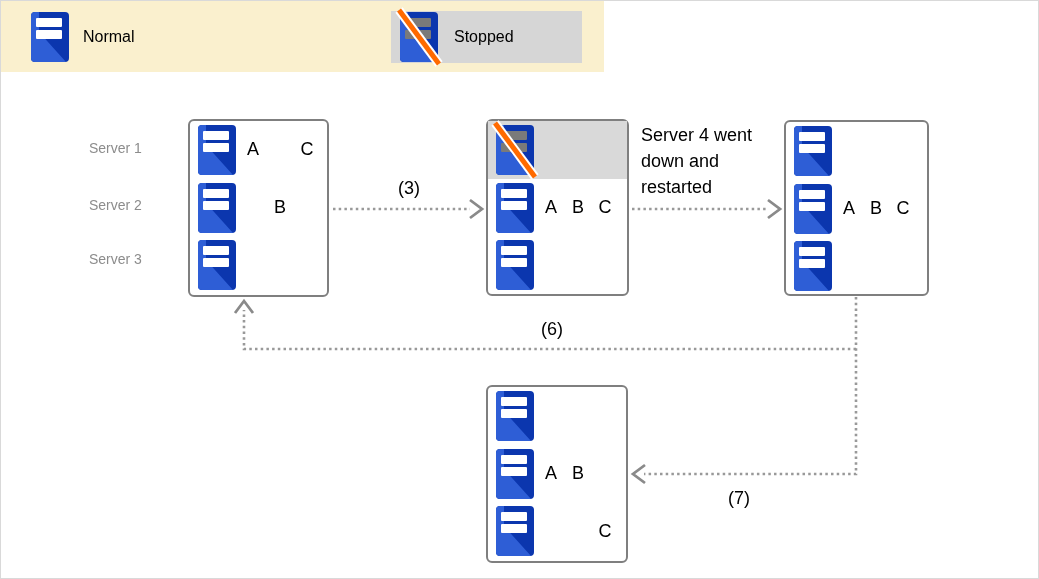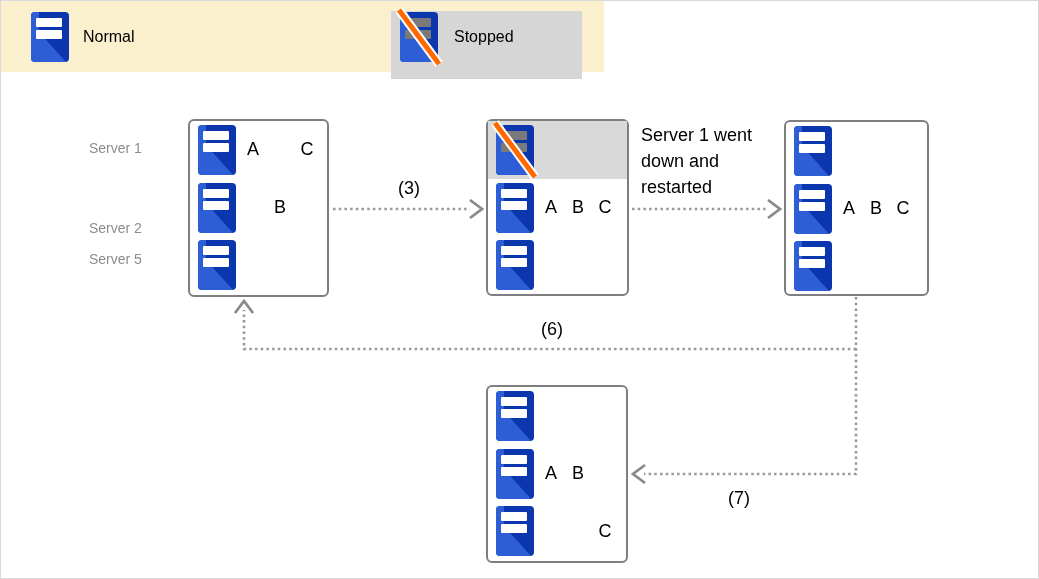--- a/index.html
+++ b/index.html
@@ -6,26 +6,26 @@
   .page{
     position:relative; width:1039px; height:579px; background:#ffffff;
     border:1px solid #d9d9d9; box-sizing:border-box; overflow:hidden;
     font-family:"Liberation Sans", sans-serif; color:#000;
   }
   
   .legend{position:absolute; left:0; top:0; width:603px; height:71px; background:#faf0ce;}
   .legend .icon-slot.lg{position:absolute; left:30px; top:11px;}
   .legend-label{position:absolute; top:0; height:71px; line-height:71px; font-size:16px;}
   .legend-label.normal{left:82px;}
-  .chip{position:absolute; left:390px; top:10px; width:191px; height:68px; background:#d6d6d6;}
+  .chip{position:absolute; left:390px; top:10px; width:191px; height:52px; background:#d6d6d6;}
   .chip .icon-slot{position:absolute; left:9px; top:1px;}
   .chip .legend-label{left:63px; height:52px; line-height:52px;}
   
   .rowlab{position:absolute; left:88px; font-size:14px; color:#8c8c8c; width:90px;}
-  .rowlab.r0{top:139px;} .rowlab.r1{top:196px;margin-top:23px;} .rowlab.r2{top:250px;}
+  .rowlab.r0{top:139px;} .rowlab.r1{top:196px;} .rowlab.r2{top:250px;}
   
   .box{position:absolute; background:#fff; border:2px solid #7f7f7f; border-radius:6px; box-sizing:border-box;}
   .box.b0{left:187px; top:118px; width:141px; height:178px;}
   .box.b1{left:485px; top:118px; width:143px; height:177px;}
   .box.b2{left:783px; top:119px; width:145px; height:176px;}
   .box.b3{left:485px; top:384px; width:142px; height:178px;}
   .srow{position:relative; height:57.8px; display:flex; align-items:center;}
   .srow.hl{background:#d9d9d9;}
   .icon-slot{display:inline-block; width:38px; height:50px; line-height:0;}
   .srow .icon-slot{margin-left:8px;}
@@ -75,21 +75,21 @@
     </g>
             <line x1="-1" y1="-2" x2="39" y2="52" stroke="#ffffff" stroke-width="9"></line>
           <line x1="-1" y1="-2" x2="39" y2="52" stroke="#ff6a00" stroke-width="5"></line>
           </svg></span>
       <span class="legend-label">Stopped</span>
     </div>
   </div>
 
   <div class="rowlab r0">Server 1</div>
   <div class="rowlab r1">Server 2</div>
-  <div class="rowlab r2">Server 5</div>
+  <div class="rowlab r2">Server 3</div>
 
   <div class="box b0">
       <div class="srow">
         <span class="icon-slot"><svg width="38" height="50" viewBox="0 0 38 50" style="overflow:visible">
     <defs>
               <clipPath id="clip3">
                 <rect width="38" height="50" rx="4"></rect>
               </clipPath>
             </defs>
     <g clip-path="url(#clip3)">
@@ -280,21 +280,21 @@
       <rect width="38" height="50" fill="#0b36ae"></rect>
       <polygon points="0,0 8,0 8,20 35,50 0,50" fill="#2e5ed6"></polygon>
       <rect x="5" y="6" width="26" height="9" rx="1" fill="#ffffff"></rect>
       <rect x="5" y="18" width="26" height="9" rx="1" fill="#ffffff"></rect>
     </g>
           </svg></span>
         <span class="app c2">C</span>
       </div>
     </div>
 
-  <div class="annotation">Server 1 went
+  <div class="annotation">Server 4 went
 down and
 restarted</div>
 
   <div class="arrowlab a3">(3)</div>
   <div class="arrowlab a6">(6)</div>
   <div class="arrowlab a7">(7)</div>
 
   <svg class="overlay" width="1039" height="579" viewBox="0 0 1039 579">
     <g stroke="#999999" stroke-width="2.6" fill="none" stroke-dasharray="2.5 3.2">
       <path d="M332,208 H469"></path>

